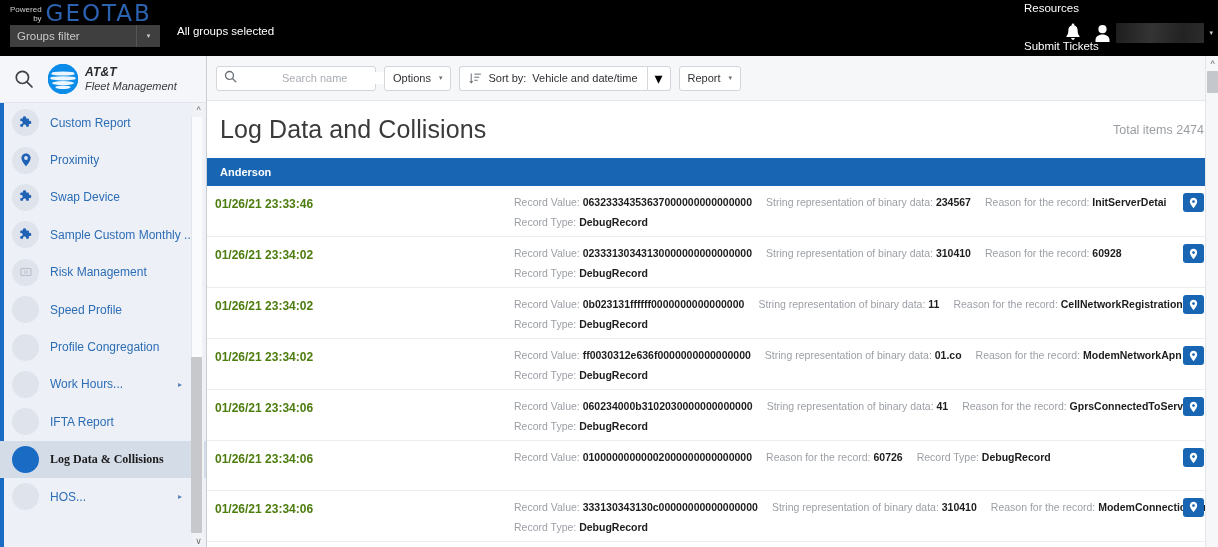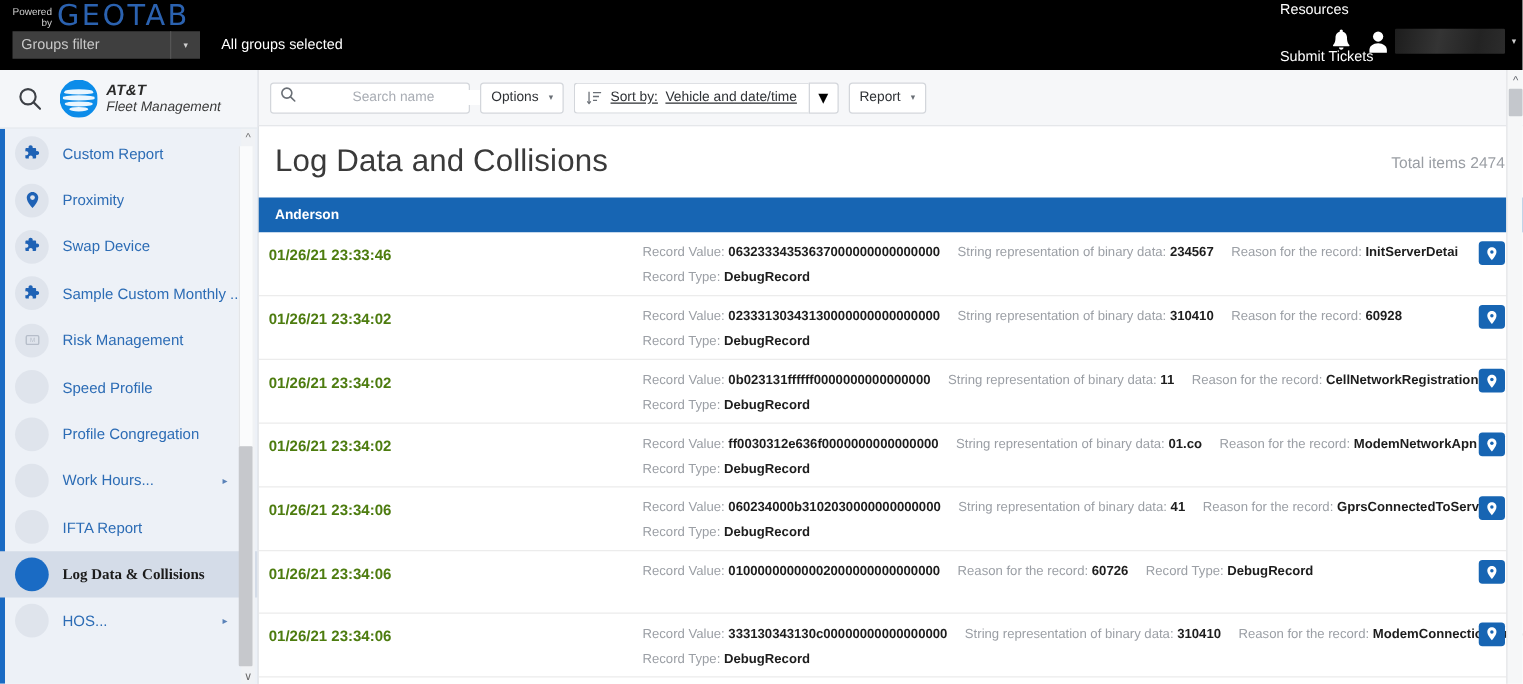--- a/index.html
+++ b/index.html
@@ -25,21 +25,21 @@
     text-align: right; padding-right: 4px; padding-bottom: 2px;
     font-weight: 400;
   }
   .geotab-logo {
     font-size: 23px; letter-spacing: 2.0px; font-weight: 400;
     color: #2b62b0; line-height: 23px;
     font-family: "DejaVu Sans", sans-serif;
   }
   .groups-row {
     position: absolute; left: 10px; top: 25px;
-    display: flex; align-items: center;
+    display: flex; align-items: flex-start;
   }
   .groups-filter {
     width: 150px; height: 22px;
     background: #3f3f3f; border: none;
     display: flex; align-items: center;
     color: #c9c9c9; font-size: 11.5px; padding-left: 7px;
     position: relative;
   }
   .groups-filter .caret-box {
     position: absolute; right: 0; top: 0; width: 24px; height: 22px;
@@ -178,21 +178,20 @@
   .tb-btn .cr { font-size: 7px; color: #6a6f76; margin-left: 2px; }
   .tb-split {
     height: 25px; display: flex; align-items: stretch;
   }
   .tb-split .left {
     background: #fff; border: 1px solid #d3d6db;
     border-right: none; border-radius: 3px 0 0 3px;
     display: flex; align-items: center; gap: 6px;
     padding: 0 9px; font-size: 11px; color: #2e3135;
     white-space: nowrap;
-    text-decoration: underline;
   }
   .tb-split .right {
     width: 24px; background: #fff;
     border: 1px solid #d3d6db; border-radius: 0 3px 3px 0;
     display: flex; align-items: center; justify-content: center;
   }
   .sort-ico { width: 13px; height: 13px; }
 
   .page-head {
     height: 57px; display: flex; align-items: center;

